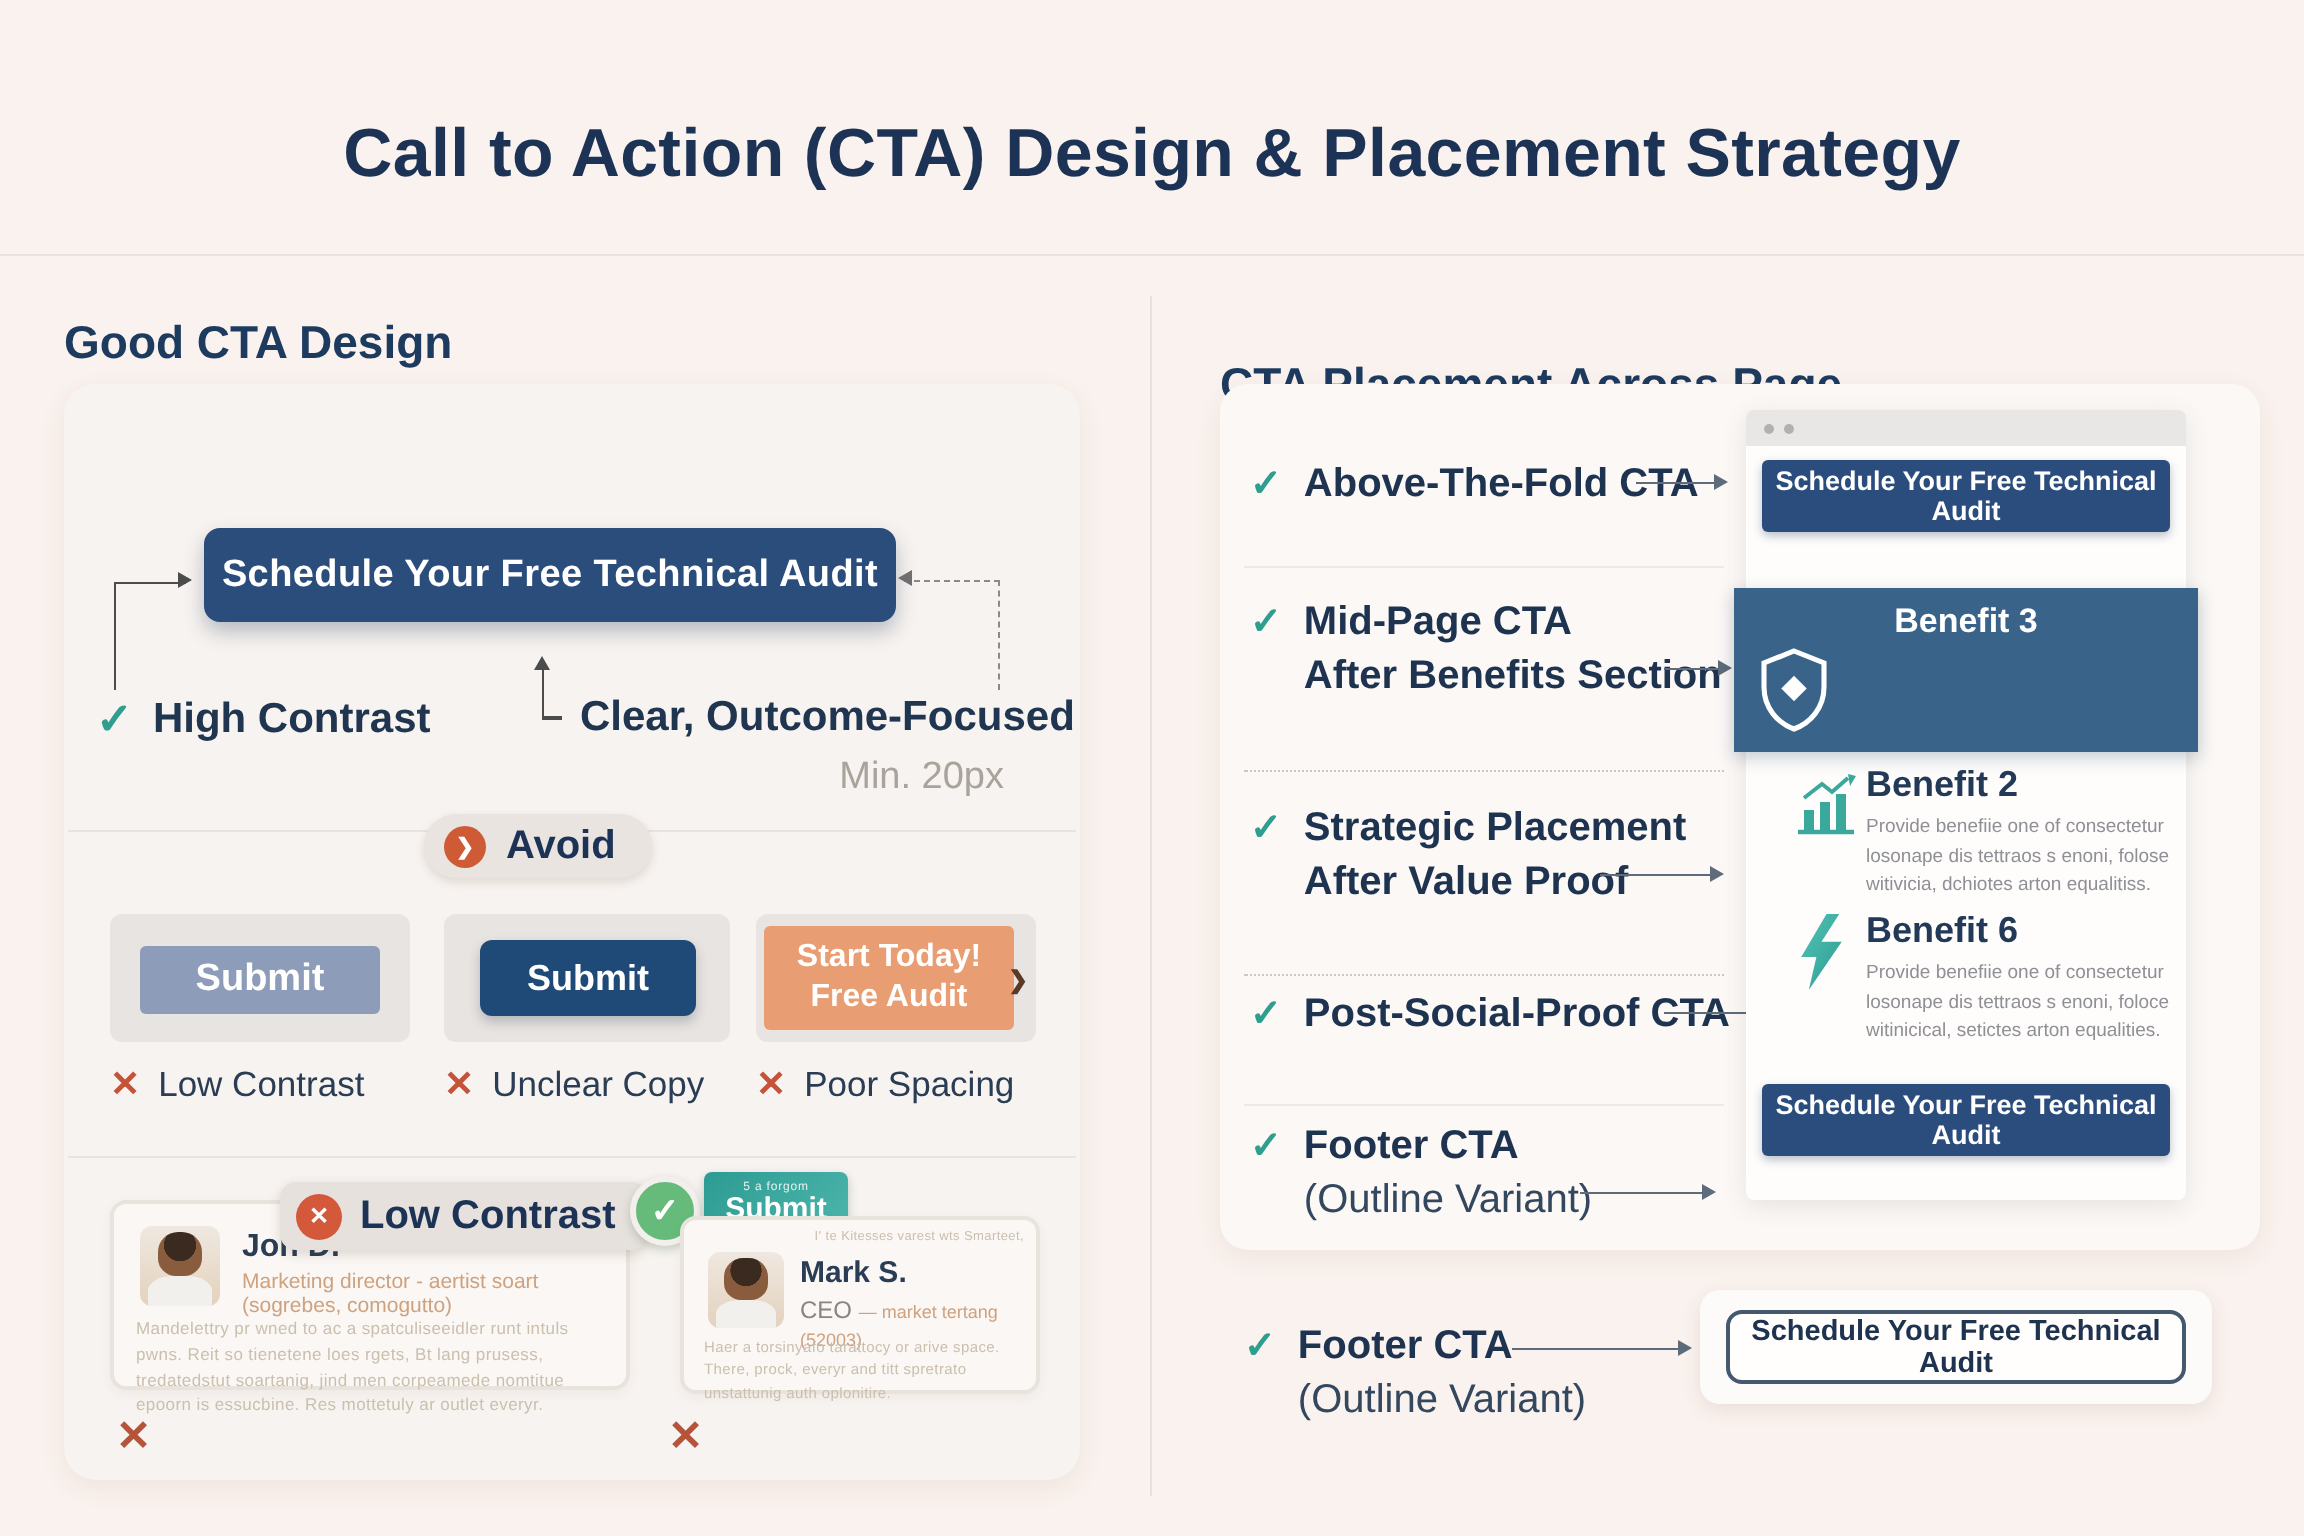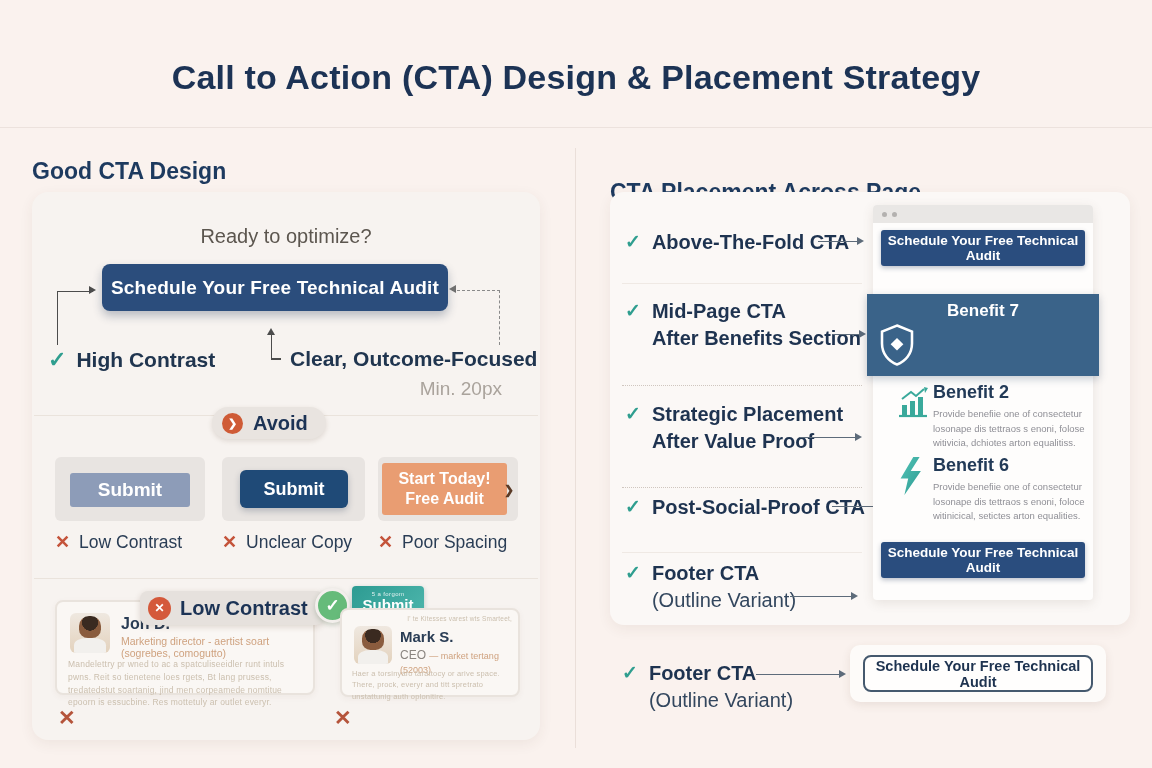--- a/index.html
+++ b/index.html
@@ -119,21 +119,20 @@
   <div class="abs page-title">Call to Action (CTA) Design &amp; Placement Strategy</div>
   <div class="abs header-rule"></div>
   <div class="abs col-divider"></div>
 
   <div class="abs section-heading" style="left:32px;width:508px;top:158px;">Good CTA Design</div>
 
   <div class="abs left-card"></div>
   <div class="abs lc-divider" style="top:415px;"></div>
   <div class="abs lc-divider" style="top:578px;"></div>
 
-  <div class="abs prompt-text">Ready to optimize?</div>
 
   <button class="abs main-cta" style="border:none;cursor:pointer;">Schedule Your Free Technical Audit</button>
 
   <div class="abs elbow-left"></div>
   <div class="abs elbow-right"></div>
   <div class="abs up-arrow"></div>
 
   <div class="abs note-row" style="left:48px;top:347px;">
     <span class="check-glyph">✓</span>
     <span class="note-text">High Contrast</span>
@@ -246,21 +245,21 @@
 
   <div class="abs mockup">
     <div class="mockup-bar">
       <span class="mockup-dot"></span>
       <span class="mockup-dot"></span>
     </div>
 
     <button class="mock-cta" style="top:25px;border:none;cursor:pointer;">Schedule Your Free Technical Audit</button>
 
     <div class="benefit1-card">
-      <div class="benefit1-title">Benefit 7</div>
+      <div class="benefit1-title">Benefit 3</div>
       <div class="shield-wrap">
         <svg width="36" height="42" viewBox="0 0 24 28">
           <path d="M12 1 L22 5 V13 C22 20 17.5 25 12 27 C6.5 25 2 20 2 13 V5 Z" fill="none" stroke="#ffffff" stroke-width="1.7"></path>
           <rect x="9" y="10.5" width="6" height="6" transform="rotate(45 12 13.5)" fill="#ffffff"></rect>
         </svg>
       </div>
     </div>
 
     <div class="abs" style="left:24px;top:182px;width:32px;height:32px;">
       <svg width="32" height="32" viewBox="0 0 32 32">

